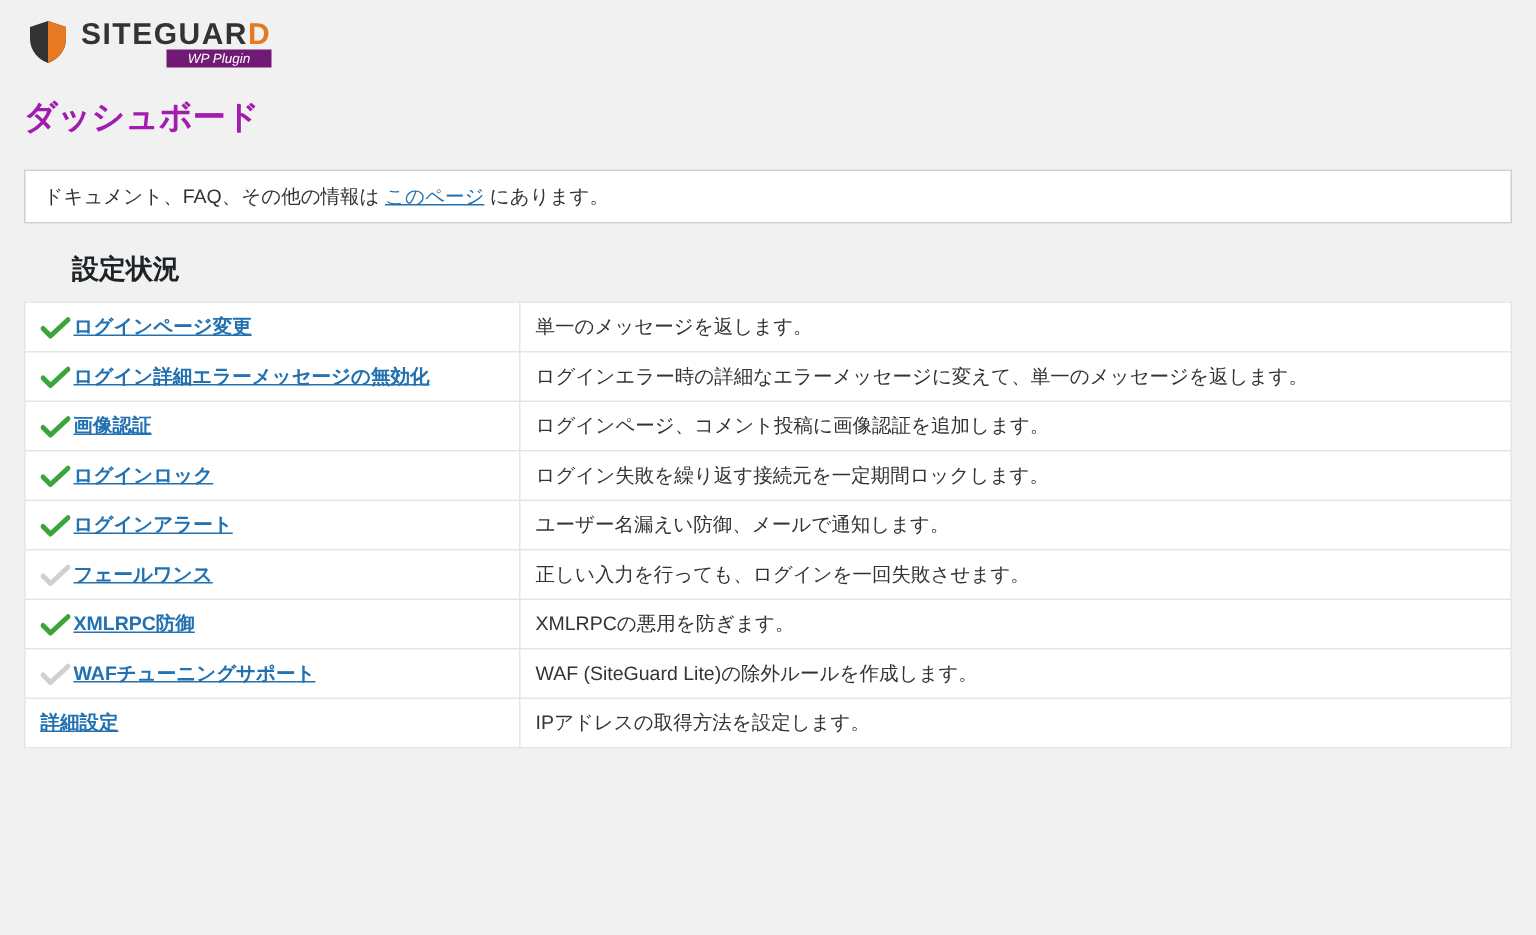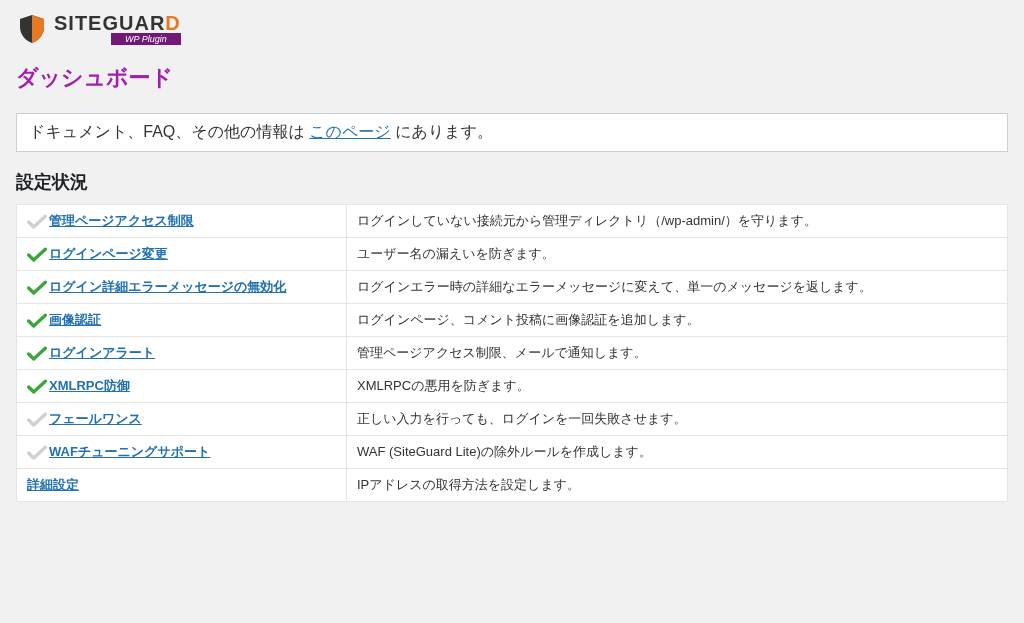--- a/index.html
+++ b/index.html
@@ -5,21 +5,21 @@
     * { box-sizing: border-box; margin: 0; padding: 0; }
     body {
       font-family: -apple-system, BlinkMacSystemFont, "Segoe UI", "Hiragino Sans", "Hiragino Kaku Gothic ProN", Meiryo, sans-serif;
       font-size: 13px;
       color: #444;
       background: #f1f1f1;
       padding: 12px 16px;
     }
     .logo {
       display: flex;
-      align-items: center;
+      align-items: flex-start;
       gap: 6px;
       margin-bottom: 18px;
     }
     .logo-shield {
       width: 32px; height: 32px;
     }
     .logo-text {
       display: flex; flex-direction: column;
     }
     .logo-brand {
@@ -31,28 +31,29 @@
       background: #701a75; color: #fff; font-size: 9px;
       text-align: center; padding: 1px 14px; font-style: italic;
       align-self: flex-end; margin-top: -2px;
     }
     h2.page-title {
       font-size: 22px; font-weight: 600; color: #a21caf;
       margin-bottom: 14px;
     }
     .help-box {
       background: #fff; border: 1px solid #ccd0d4;
-      padding: 8px 12px; font-size: 16px; color: #333;
+      padding: 8px 12px; font-size: 13px; color: #333;
       margin-bottom: 18px;
       margin-top: 20px;
     }
     .help-box a { color: #2271b1; text-decoration: underline; }
     h3.section-title {
       font-size: 18px; font-weight: 600; color: #1d2327;
       margin-bottom: 10px;
+      margin-left: 32px;
     }
     table.status {
       width: 100%; border-collapse: collapse; background: #fff;
       font-size: 13px;
     }
     table.status td {
       border: 1px solid #e5e5e5; padding: 7px 10px; vertical-align: middle;
       color: #333;
     }
     table.status td.label-cell { width: 330px; white-space: nowrap; }
@@ -86,59 +87,59 @@
 <div class="help-box">
   <span>ドキュメント、FAQ、その他の情報は </span><a href="#">このページ</a><span> にあります。</span>
 </div>
 
 <h3 class="section-title">設定状況</h3>
 
 <table class="status">
   <tbody id="status-body">
       <tr>
         <td class="label-cell"><span class="check"><svg viewBox="0 0 24 18">
-              <path d="M2 9 L8 15 L22 2" stroke="#d0d0d0" stroke-width="4" fill="none" stroke-linecap="round" stroke-linejoin="round"></path>
-            </svg></span><a href="#" class="status-link">管理ページアクセス制限</a></td>
-        <td>ログインしていない接続元から管理ディレクトリ（/wp-admin/）を守ります。</td>
-      </tr>
-      <tr>
-        <td class="label-cell"><span class="check"><svg viewBox="0 0 24 18">
               <path d="M2 9 L8 15 L22 2" stroke="#3aa53a" stroke-width="4" fill="none" stroke-linecap="round" stroke-linejoin="round"></path>
             </svg></span><a href="#" class="status-link">ログインページ変更</a></td>
-        <td>ユーザー名の漏えいを防ぎます。</td>
+        <td>単一のメッセージを返します。</td>
       </tr>
       <tr>
         <td class="label-cell"><span class="check"><svg viewBox="0 0 24 18">
               <path d="M2 9 L8 15 L22 2" stroke="#3aa53a" stroke-width="4" fill="none" stroke-linecap="round" stroke-linejoin="round"></path>
             </svg></span><a href="#" class="status-link">ログイン詳細エラーメッセージの無効化</a></td>
         <td>ログインエラー時の詳細なエラーメッセージに変えて、単一のメッセージを返します。</td>
       </tr>
       <tr>
         <td class="label-cell"><span class="check"><svg viewBox="0 0 24 18">
               <path d="M2 9 L8 15 L22 2" stroke="#3aa53a" stroke-width="4" fill="none" stroke-linecap="round" stroke-linejoin="round"></path>
             </svg></span><a href="#" class="status-link">画像認証</a></td>
         <td>ログインページ、コメント投稿に画像認証を追加します。</td>
       </tr>
       <tr>
         <td class="label-cell"><span class="check"><svg viewBox="0 0 24 18">
               <path d="M2 9 L8 15 L22 2" stroke="#3aa53a" stroke-width="4" fill="none" stroke-linecap="round" stroke-linejoin="round"></path>
+            </svg></span><a href="#" class="status-link">ログインロック</a></td>
+        <td>ログイン失敗を繰り返す接続元を一定期間ロックします。</td>
+      </tr>
+      <tr>
+        <td class="label-cell"><span class="check"><svg viewBox="0 0 24 18">
+              <path d="M2 9 L8 15 L22 2" stroke="#3aa53a" stroke-width="4" fill="none" stroke-linecap="round" stroke-linejoin="round"></path>
             </svg></span><a href="#" class="status-link">ログインアラート</a></td>
-        <td>管理ページアクセス制限、メールで通知します。</td>
+        <td>ユーザー名漏えい防御、メールで通知します。</td>
+      </tr>
+      <tr>
+        <td class="label-cell"><span class="check"><svg viewBox="0 0 24 18">
+              <path d="M2 9 L8 15 L22 2" stroke="#d0d0d0" stroke-width="4" fill="none" stroke-linecap="round" stroke-linejoin="round"></path>
+            </svg></span><a href="#" class="status-link">フェールワンス</a></td>
+        <td>正しい入力を行っても、ログインを一回失敗させます。</td>
       </tr>
       <tr>
         <td class="label-cell"><span class="check"><svg viewBox="0 0 24 18">
               <path d="M2 9 L8 15 L22 2" stroke="#3aa53a" stroke-width="4" fill="none" stroke-linecap="round" stroke-linejoin="round"></path>
             </svg></span><a href="#" class="status-link">XMLRPC防御</a></td>
         <td>XMLRPCの悪用を防ぎます。</td>
-      </tr>
-      <tr>
-        <td class="label-cell"><span class="check"><svg viewBox="0 0 24 18">
-              <path d="M2 9 L8 15 L22 2" stroke="#d0d0d0" stroke-width="4" fill="none" stroke-linecap="round" stroke-linejoin="round"></path>
-            </svg></span><a href="#" class="status-link">フェールワンス</a></td>
-        <td>正しい入力を行っても、ログインを一回失敗させます。</td>
       </tr>
       <tr>
         <td class="label-cell"><span class="check"><svg viewBox="0 0 24 18">
               <path d="M2 9 L8 15 L22 2" stroke="#d0d0d0" stroke-width="4" fill="none" stroke-linecap="round" stroke-linejoin="round"></path>
             </svg></span><a href="#" class="status-link">WAFチューニングサポート</a></td>
         <td>WAF (SiteGuard Lite)の除外ルールを作成します。</td>
       </tr>
       <tr>
         <td class="label-cell"><a href="#" class="status-link">詳細設定</a></td>
         <td>IPアドレスの取得方法を設定します。</td>

